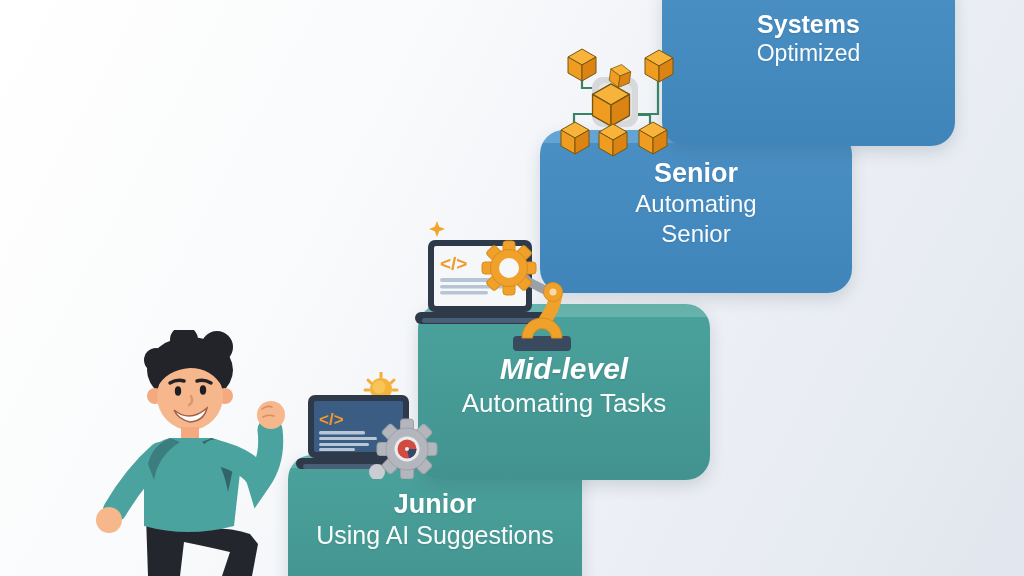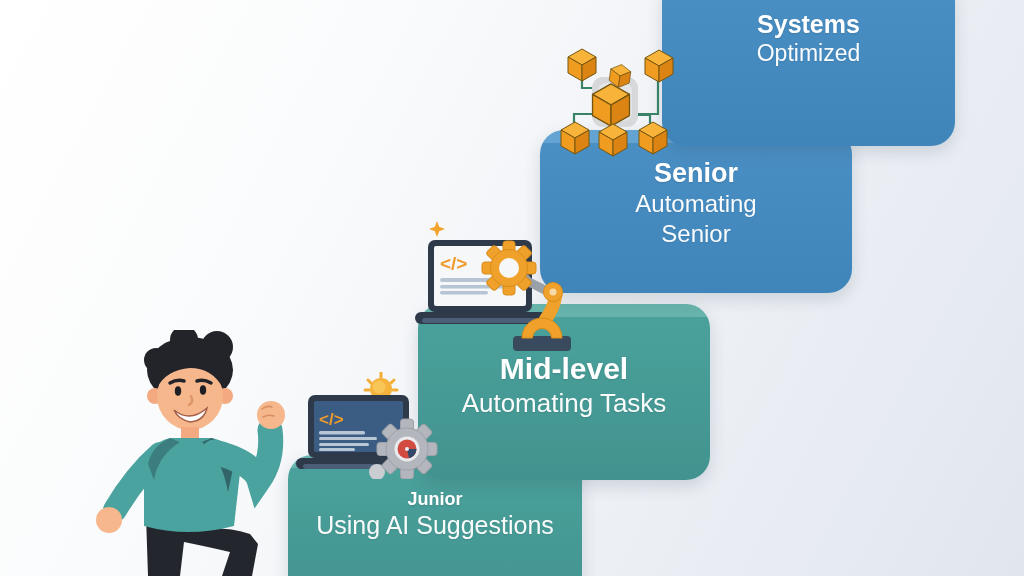--- a/index.html
+++ b/index.html
@@ -11,24 +11,24 @@
   .step{
     position:absolute;border-radius:24px;color:#fff;text-align:center;
     display:flex;flex-direction:column;align-items:center;
     box-shadow:0 6px 16px rgba(55,75,95,.18);
   }
   .step .t{font-weight:bold;line-height:1.15;text-shadow:0 1px 2px rgba(0,0,0,.12);}
   .step .s{line-height:1.25;opacity:.97;text-shadow:0 1px 2px rgba(0,0,0,.10);}
   .teal{background:linear-gradient(180deg,#67b4ac 0px,#67b4ac 13px,#4aa19b 13px,#42938f 100%);}
   .blue{background:linear-gradient(180deg,#64a4d3 0px,#64a4d3 13px,#4a8fc4 13px,#3f85b9 100%);}
   .step.junior{left:288px;top:455px;width:294px;height:121px;padding-top:34px;}
-  .step.junior .t{font-size:18px;}
+  .step.junior .t{font-size:27px;}
   .step.junior .s{font-size:25px;}
   .step.mid{left:418px;top:304px;width:292px;height:128px;padding-top:48px;}
-  .step.mid .t{font-size:30px;}
+  .step.mid .t{font-size:30px;font-style:italic;}
   .step.mid .s{font-size:26px;}
   .step.senior{left:540px;top:130px;width:312px;height:135px;padding-top:28px;}
   .step.senior .t{font-size:27px;}
   .step.senior .s{font-size:24px;}
   .step.expert{left:662px;top:-24px;width:293px;height:136px;padding-top:34px;}
   .step.expert .t{font-size:25px;}
   .step.expert .s{font-size:23px;}
   .ill{position:absolute;}
 </style>
 </head>

